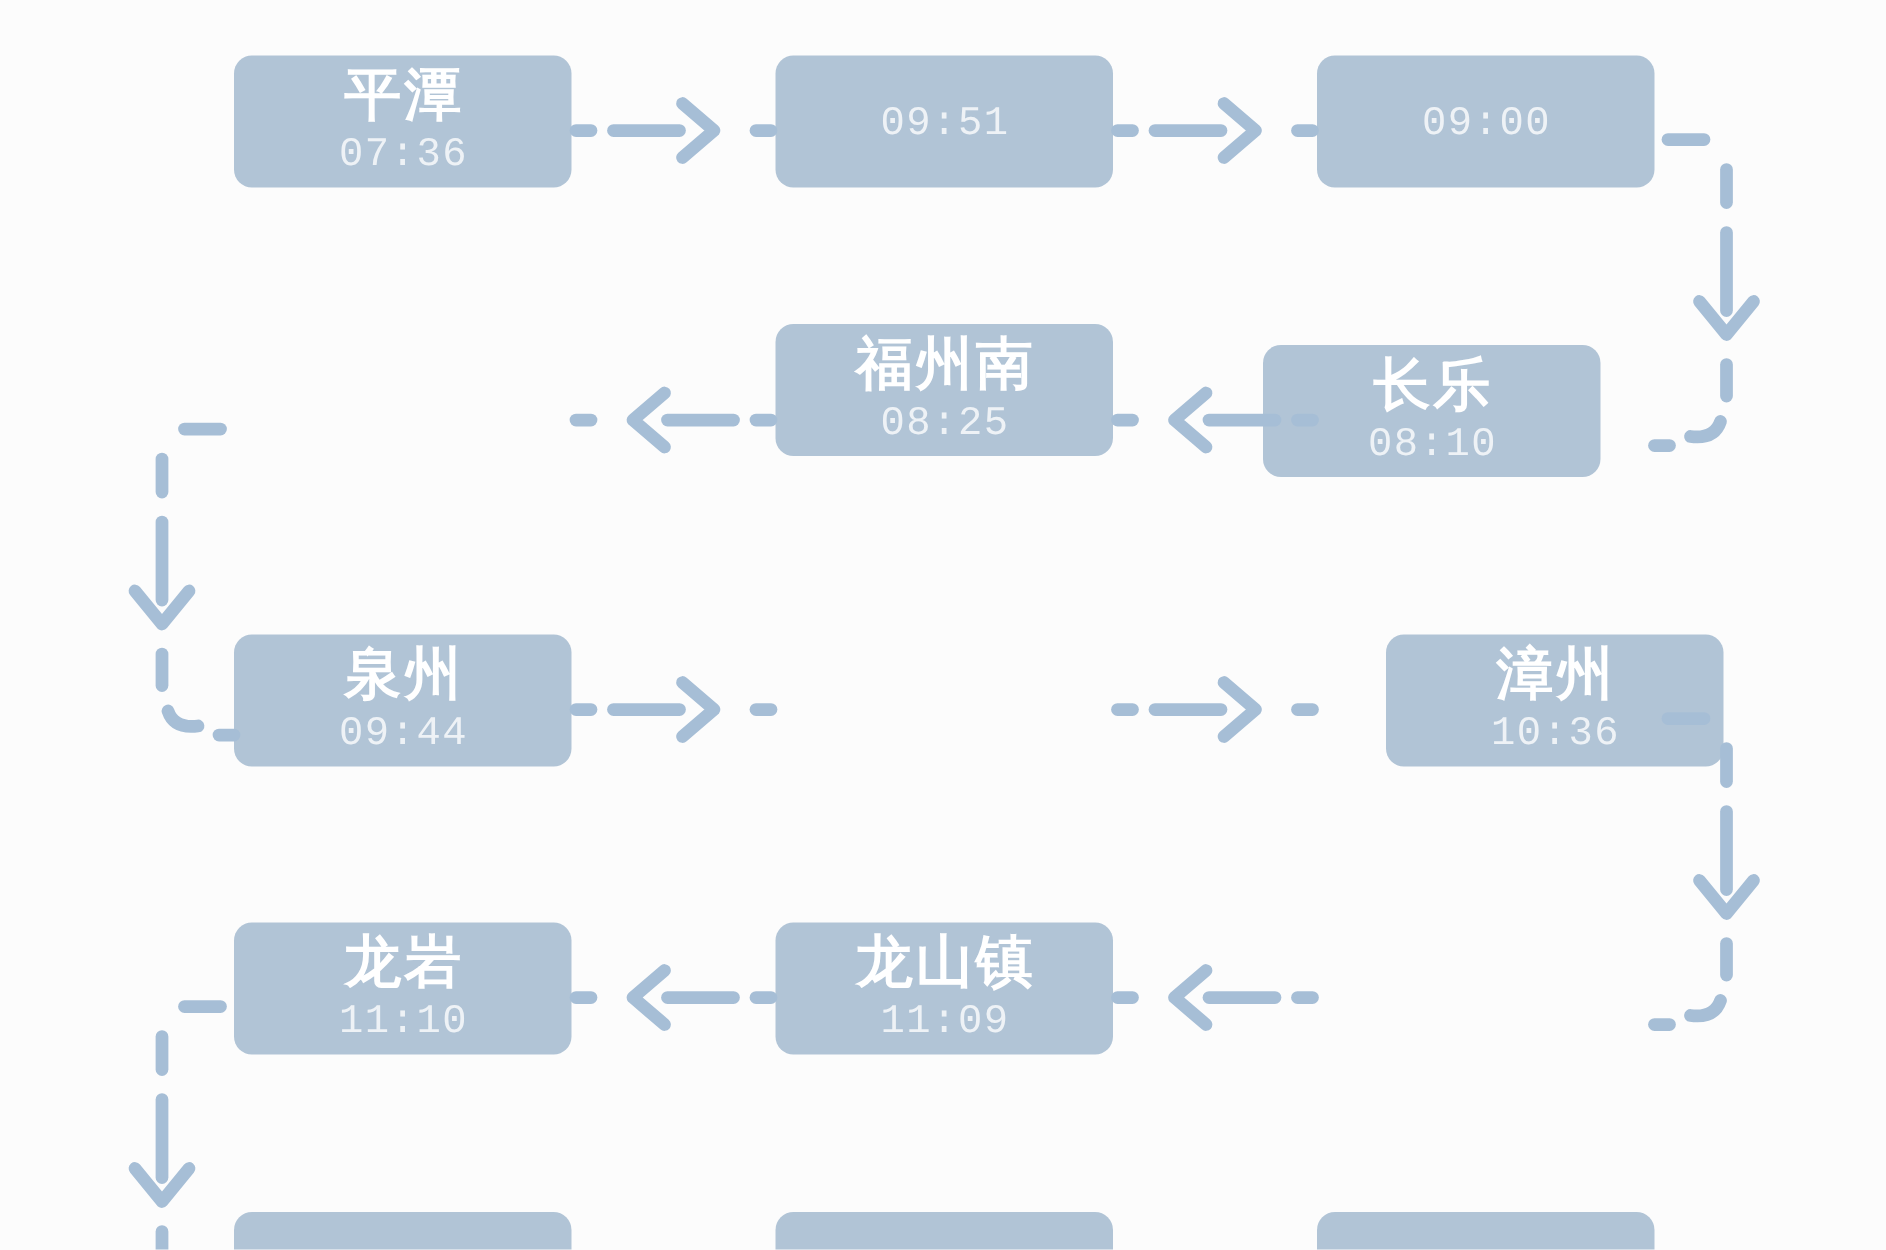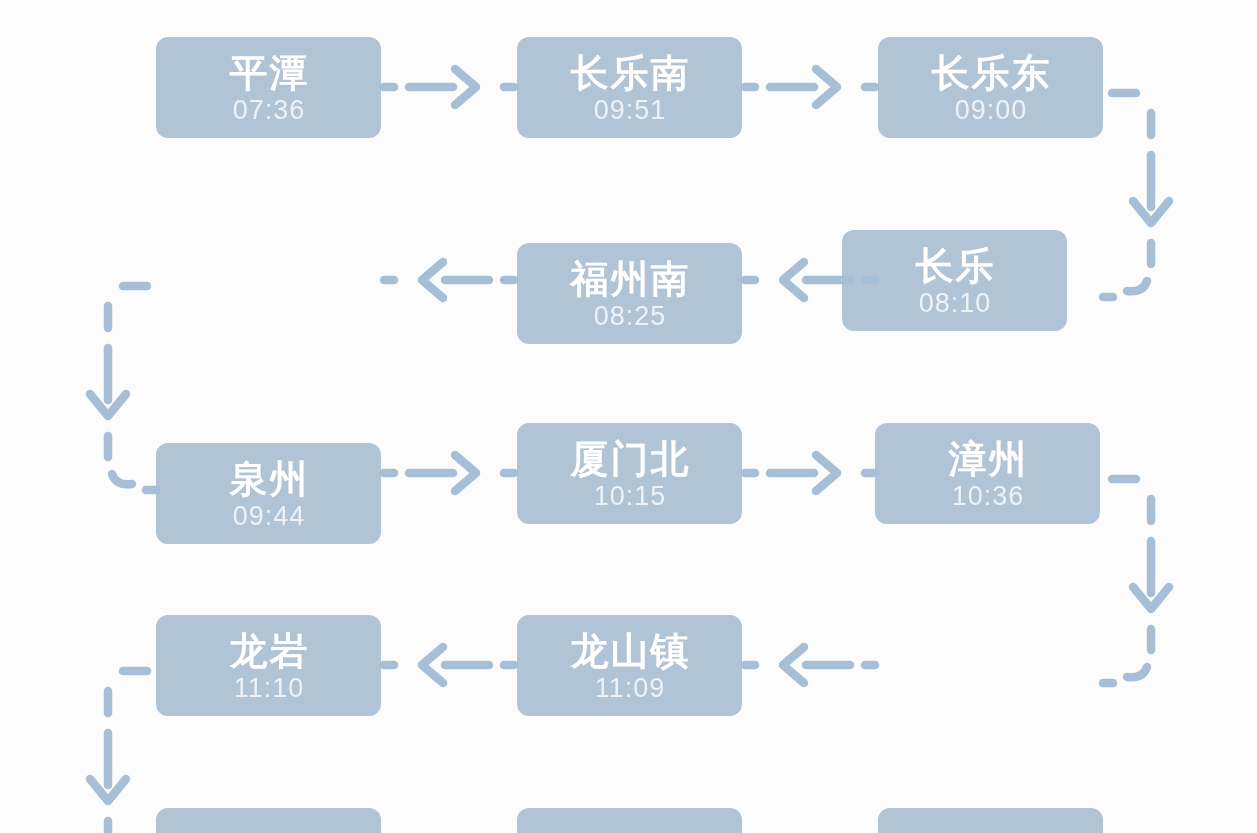--- a/index.html
+++ b/index.html
@@ -7,27 +7,28 @@
     width: 1257px; height: 833px; overflow: hidden;
     background: #fcfcfc;
     font-family: "Liberation Sans", sans-serif;
   }
   .canvas {
     position: relative; width: 1257px; height: 833px; overflow: hidden;
     background: var(--background-color, #fcfcfc);
   }
   .station {
     position: absolute;
-    width: 225px; height: 101px;
+    width: 225px; height: 88px;
     border-radius: 12px;
     background: var(--box-color, #b1c4d6);
     display: flex; flex-direction: column;
     align-items: center; justify-content: center;
     padding-top: 2px; box-sizing: border-box;
     text-align: center;
+    font-family: Liberation Mono, monospace;
   }
   .station .name {
     font-size: 38px; font-weight: 700; line-height: 42px;
     letter-spacing: 2px; padding-left: 2px;
     color: var(--station-text-color, #ffffff);
   }
   .station .time {
     font-size: 27px; line-height: 30px; margin-top: 1px;
     letter-spacing: 1px; padding-left: 1px;
     color: var(--time-text-color, rgba(255,255,255,0.78));
@@ -42,46 +43,40 @@
 </head>
 <body>
 
 <div class="canvas">
 
   <div class="station" style="left:156px;top:37px">
     <div class="name">平潭</div>
     <div class="time">07:36</div>
   </div>
   <div class="station" style="left:517px;top:37px">
-    <div class="name">长乐南</div>
     <div class="time">09:51</div>
   </div>
   <div class="station" style="left:878px;top:37px">
-    <div class="name">长乐东</div>
     <div class="time">09:00</div>
   </div>
 
-  <div class="station" style="left:517px;top:243px">
+  <div class="station" style="left:517px;top:216px">
     <div class="name">福州南</div>
     <div class="time">08:25</div>
   </div>
   <div class="station" style="left:842px;top:230px">
     <div class="name">长乐</div>
     <div class="time">08:10</div>
   </div>
 
-  <div class="station" style="left:156px;top:443px">
+  <div class="station" style="left:156px;top:423px">
     <div class="name">泉州</div>
     <div class="time">09:44</div>
   </div>
-  <div class="station" style="left:517px;top:423px">
-    <div class="name">厦门北</div>
-    <div class="time">10:15</div>
-  </div>
-  <div class="station" style="left:875px;top:423px">
+  <div class="station" style="left:924px;top:423px">
     <div class="name">漳州</div>
     <div class="time">10:36</div>
   </div>
 
   <div class="station" style="left:156px;top:615px">
     <div class="name">龙岩</div>
     <div class="time">11:10</div>
   </div>
   <div class="station" style="left:517px;top:615px">
     <div class="name">龙山镇</div>

